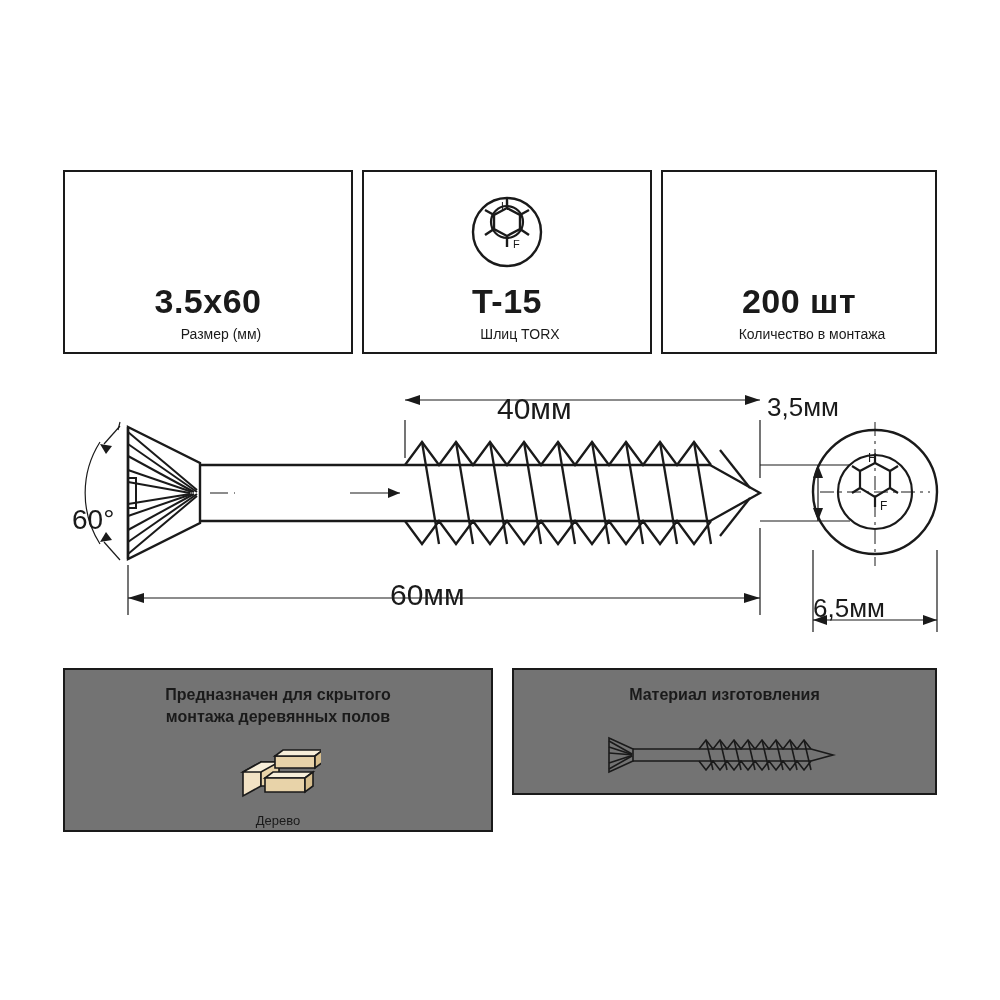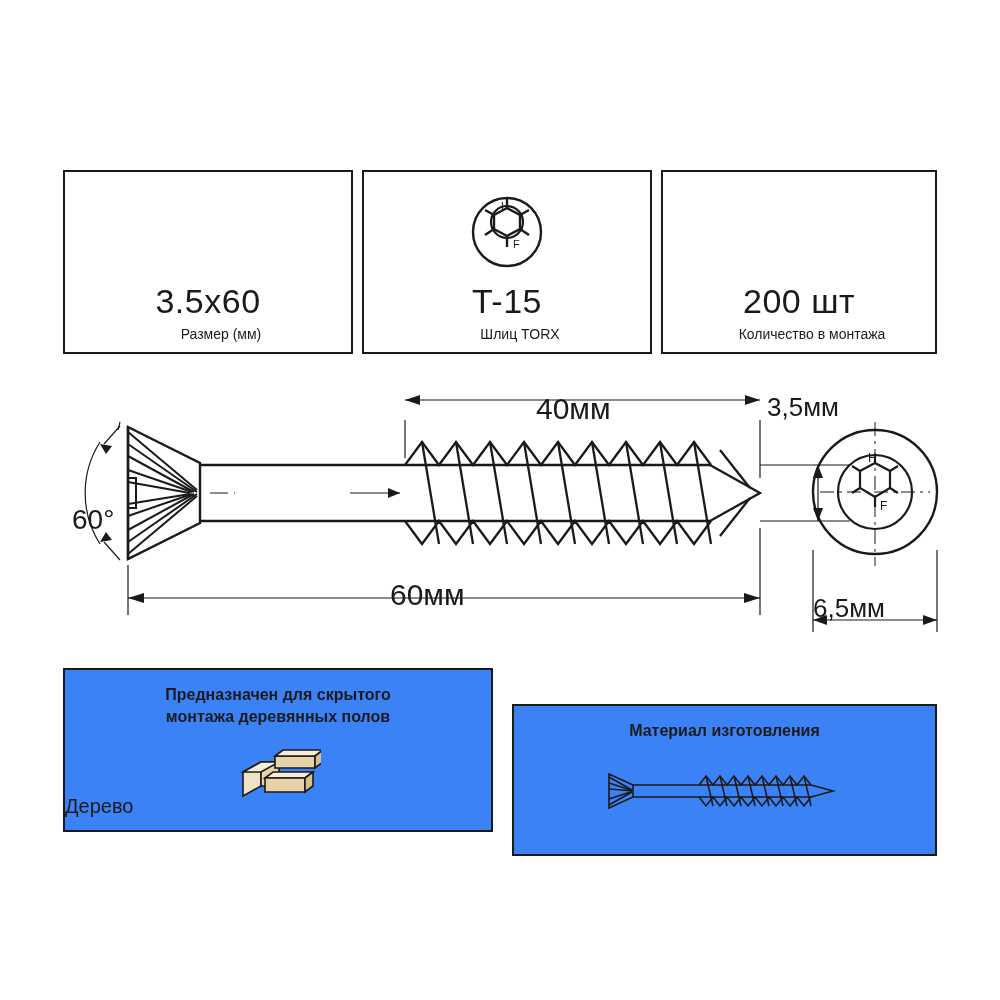--- a/index.html
+++ b/index.html
@@ -28,21 +28,21 @@
     box-sizing: border-box;
     background: #fff;
     display: flex;
     flex-direction: column;
     align-items: center;
     justify-content: flex-end;
     padding-bottom: 10px;
   }
   .spec-value {
     font-size: 34px;
-    font-weight: normal;
+    font-weight: bold;
     letter-spacing: 0.5px;
     line-height: 1.05;
   }
   .spec-label {
     font-size: 14px;
     margin-top: 7px;
     line-height: 1.1;
     padding-left: 26px;
   }
   #box-size  { left: 63px;  top: 170px; width: 290px; height: 184px; }
@@ -54,41 +54,41 @@
     left: 50%;
     transform: translateX(-50%);
     top: 14px;
   }
 
   
   .info-box {
     position: absolute;
     border: 2px solid #1a1a1a;
     box-sizing: border-box;
-    background: #3b82f6;
+    background: #737373;
   }
   #box-purpose  { left: 63px;  top: 668px; width: 430px; height: 164px; }
-  #box-material { left: 512px; top: 668px; width: 425px; height: 152px; margin-top: 36px; }
+  #box-material { left: 512px; top: 668px; width: 425px; height: 127px; }
 
   .info-title {
     position: absolute;
     left: 0; right: 0;
     top: 14px;
     text-align: center;
     font-size: 16px;
     font-weight: bold;
     line-height: 1.35;
     padding: 0 12px;
   }
   .info-caption {
     position: absolute;
     left: 0; right: 0;
-    bottom: 12px;
-    text-align: left;
-    font-size: 20px;
+    bottom: 2px;
+    text-align: center;
+    font-size: 13px;
   }
   .info-art {
     position: absolute;
     left: 50%;
     transform: translateX(-50%);
   }
   #purpose-art  { top: 72px; }
   #material-art { top: 62px; }
 
   
@@ -99,21 +99,21 @@
     width: 880px;
     height: 290px;
   }
   .dim-text {
     position: absolute;
     font-size: 30px;
     font-weight: normal;
     white-space: nowrap;
   }
   .dim-text.small { font-size: 26px; text-align: center; }
-  #dim-40    { left: 497px; top: 392px; margin-left: 39px; }
+  #dim-40    { left: 497px; top: 392px; }
   #dim-35    { left: 767px; top: 392px; }
   #dim-60    { left: 390px; top: 578px; text-align: right; }
   #dim-65    { left: 813px; top: 593px; }
   #dim-60deg { left: 72px;  top: 504px; font-size: 28px; }
 </style>
 </head>
 <body>
 
 <div class="stage">
 

